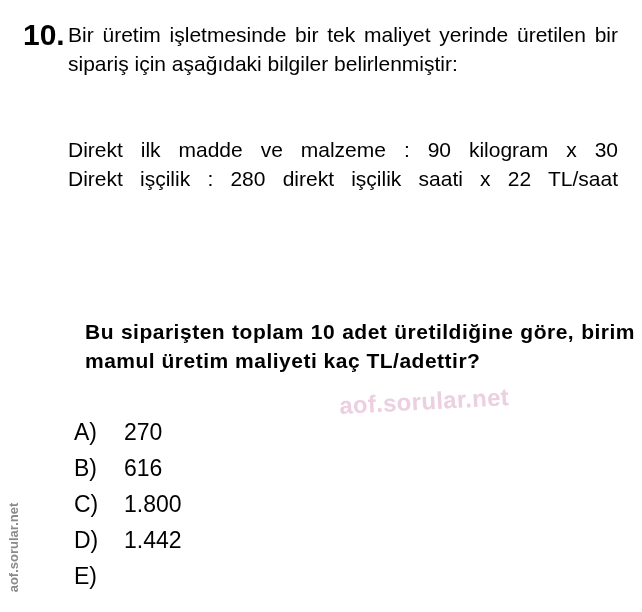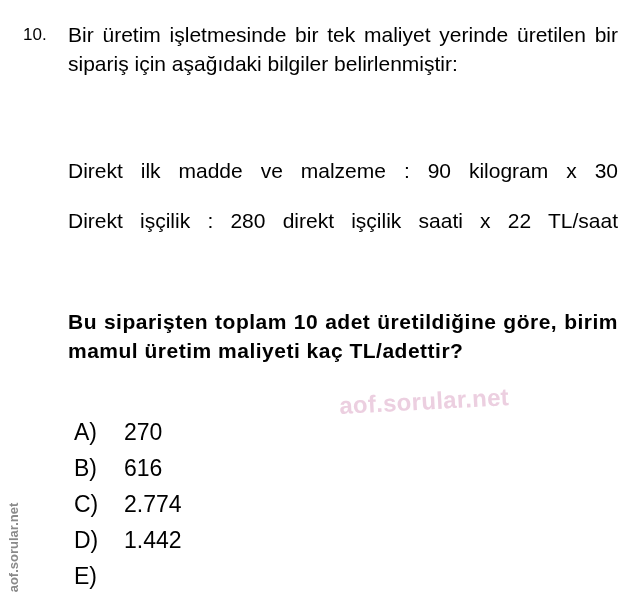--- a/index.html
+++ b/index.html
@@ -12,46 +12,46 @@
       height: 612px;
       position: relative;
       overflow: hidden;
       font-family: "Liberation Sans", sans-serif;
       color: #000000;
     }
     .question-number {
       position: absolute;
       left: 23px;
       top: 20px;
-      font-size: 17px;
-      font-weight: normal;
+      font-size: 30px;
+      font-weight: bold;
       line-height: 29px;
     }
     .block {
       position: absolute;
       left: 68px;
       width: 550px;
       font-size: 21px;
       line-height: 29px;
       text-align: justify;
       text-align-last: left;
     }
     .stem { top: 20px; }
     .data-lines { top: 135px; }
     .data-line {
       display: block;
       text-align: justify;
       text-align-last: left;
-      margin-top: 21px;
     }
     .data-line.justify-full { text-align-last: justify; }
     .prompt {
-      top: 307px;
+      top: 317px;
       font-weight: bold;
       letter-spacing: 0.5px;
+      margin-left: 17px;
     }
     .choices {
       position: absolute;
       left: 74px;
       top: 418px;
       font-size: 23px;
     }
     .choice {
       height: 36px;
       line-height: 29px;
@@ -105,21 +105,21 @@
   <div class="choice">
     <span class="choice-letter">A)</span>
     <span>270</span>
   </div>
   <div class="choice">
     <span class="choice-letter">B)</span>
     <span>616</span>
   </div>
   <div class="choice">
     <span class="choice-letter">C)</span>
-    <span>2.774</span>
+    <span>1.800</span>
   </div>
   <div class="choice">
     <span class="choice-letter">D)</span>
     <span>1.442</span>
   </div>
   <div class="choice">
     <span class="choice-letter">E)</span>
   </div>
 </div>
 

